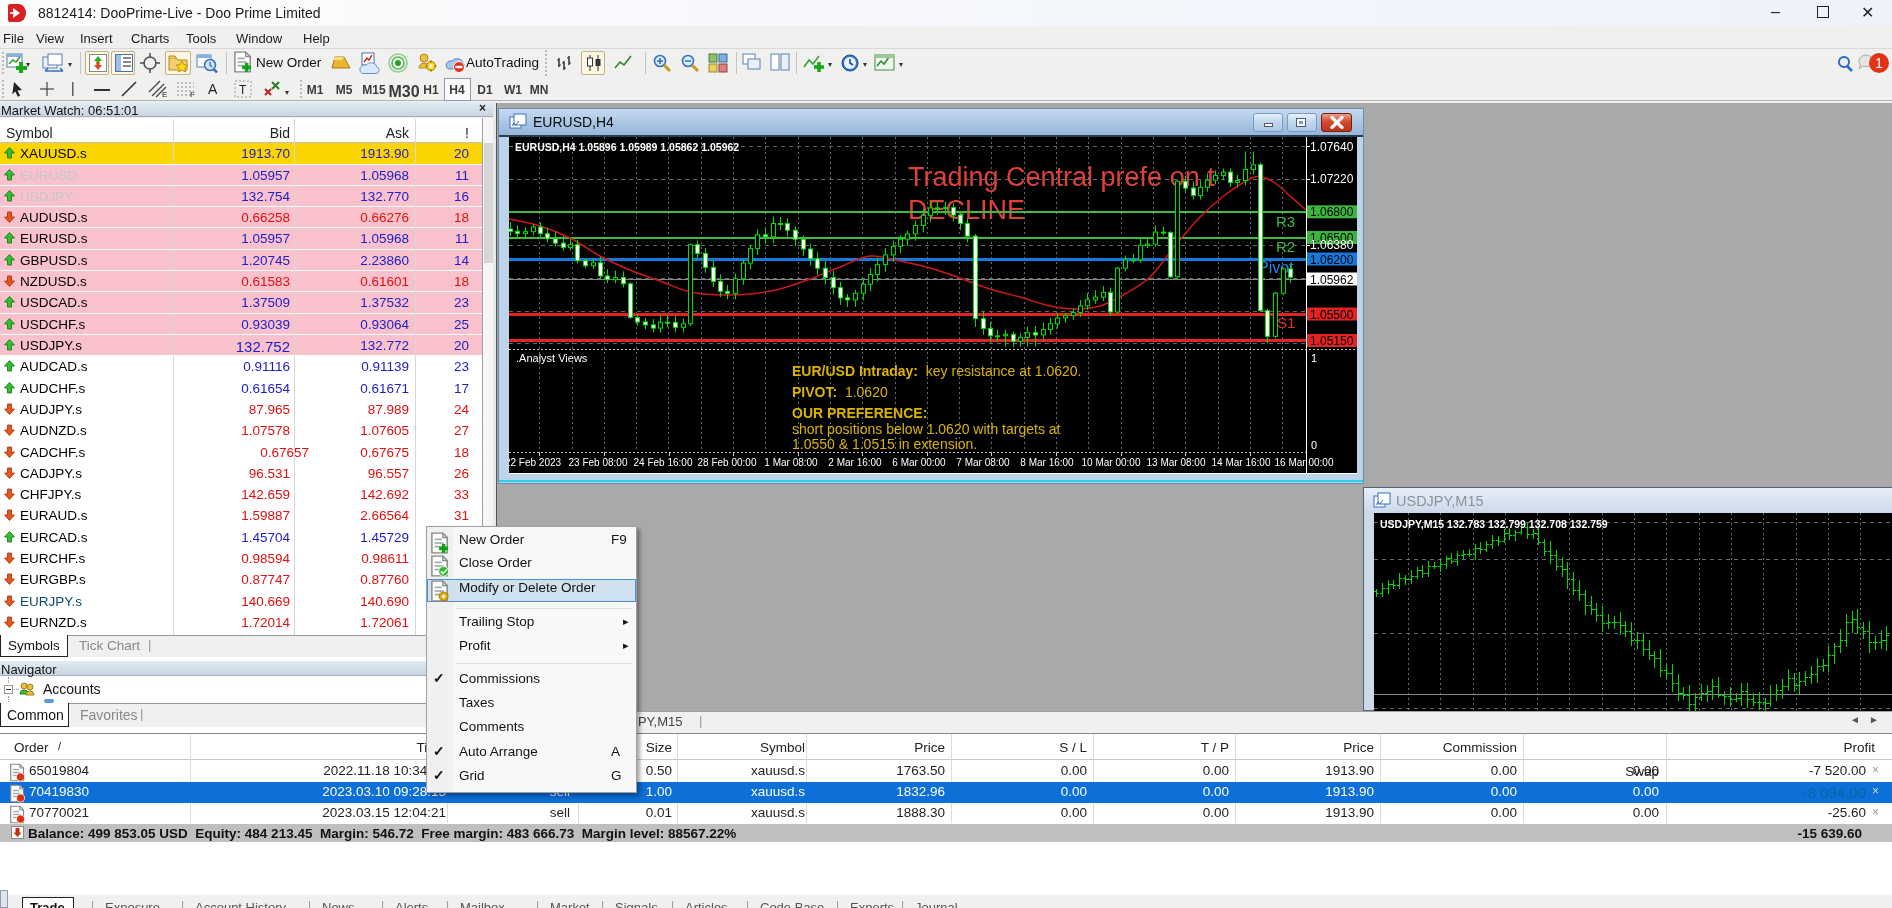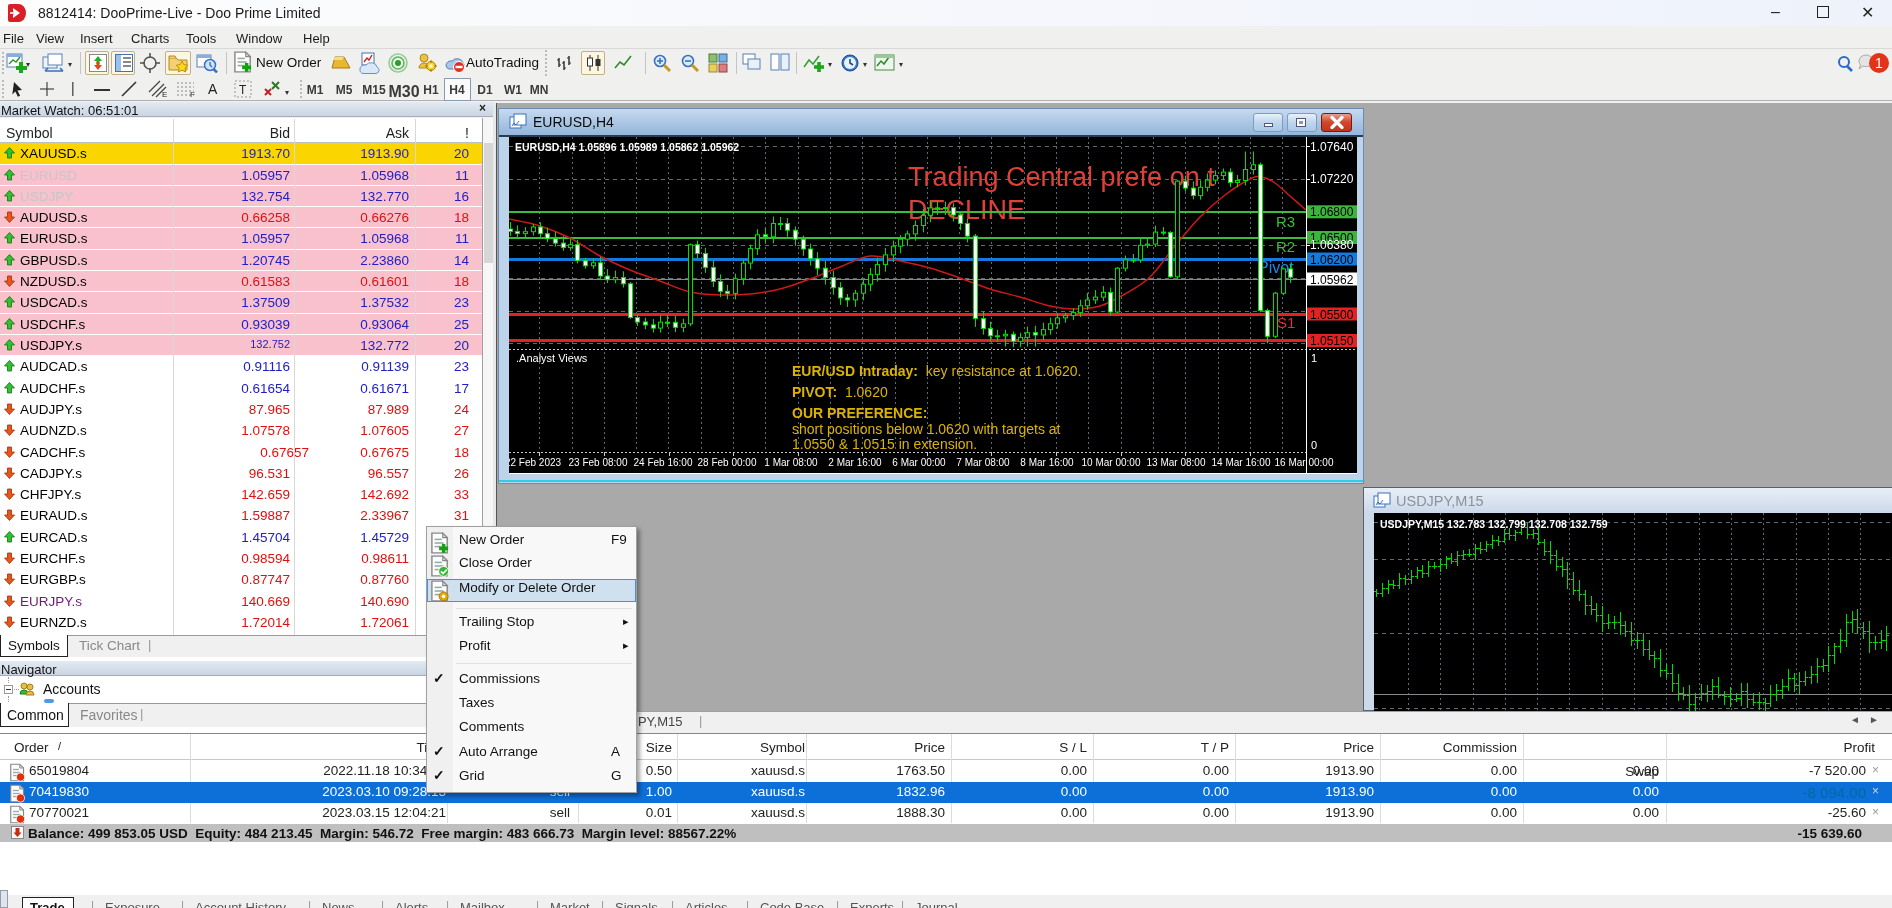--- a/index.html
+++ b/index.html
@@ -341,21 +341,21 @@
   </svg>
 <div class="t" style="left:20px;top:317.0px;font-size:13.5px;color:#000;">USDCHF.s</div>
 <div class="t" style="left:290px;top:317.0px;font-size:13.5px;color:#2020c8;transform:translateX(-100%);">0.93039</div>
 <div class="t" style="left:409px;top:317.0px;font-size:13.5px;color:#2020c8;transform:translateX(-100%);">0.93064</div>
 <div class="t" style="left:469px;top:317.0px;font-size:13.5px;color:#2020c8;transform:translateX(-100%);">25</div>
 <div class="abs" style="left:0;top:335px;width:482px;height:20px;background:#F9C1CB;"></div>
 <svg class="abs" style="left:4px;top:339px" width="11" height="12" xmlns="http://www.w3.org/2000/svg">
     <path d="M5.5 0.5 L10.5 6 H7.5 V11 H3.5 V6 H0.5 z" fill="#2ec22e" stroke="#156e15" stroke-width="0.8"></path>
   </svg>
 <div class="t" style="left:20px;top:338.0px;font-size:13.5px;color:#000;">USDJPY.s</div>
-<div class="t" style="left:290px;top:338.0px;font-size:11px;color:#2020c8;transform:translateX(-100%);">132.752</div>
+<div class="t" style="left:290px;top:338.0px;font-size:15px;color:#2020c8;transform:translateX(-100%);">132.752</div>
 <div class="t" style="left:409px;top:338.0px;font-size:13.5px;color:#2020c8;transform:translateX(-100%);">132.772</div>
 <div class="t" style="left:469px;top:338.0px;font-size:13.5px;color:#2020c8;transform:translateX(-100%);">20</div>
 <svg class="abs" style="left:4px;top:360px" width="11" height="12" xmlns="http://www.w3.org/2000/svg">
     <path d="M5.5 0.5 L10.5 6 H7.5 V11 H3.5 V6 H0.5 z" fill="#2ec22e" stroke="#156e15" stroke-width="0.8"></path>
   </svg>
 <div class="t" style="left:20px;top:359.0px;font-size:13.5px;color:#000;">AUDCAD.s</div>
 <div class="t" style="left:290px;top:359.0px;font-size:13.5px;color:#2020c8;transform:translateX(-100%);">0.91116</div>
 <div class="t" style="left:409px;top:359.0px;font-size:13.5px;color:#2020c8;transform:translateX(-100%);">0.91139</div>
 <div class="t" style="left:469px;top:359.0px;font-size:13.5px;color:#2020c8;transform:translateX(-100%);">23</div>
 <svg class="abs" style="left:4px;top:382px" width="11" height="12" xmlns="http://www.w3.org/2000/svg">
@@ -398,21 +398,21 @@
   </svg>
 <div class="t" style="left:20px;top:487.0px;font-size:13.5px;color:#000;">CHFJPY.s</div>
 <div class="t" style="left:290px;top:487.0px;font-size:13.5px;color:#e01010;transform:translateX(-100%);">142.659</div>
 <div class="t" style="left:409px;top:487.0px;font-size:13.5px;color:#e01010;transform:translateX(-100%);">142.692</div>
 <div class="t" style="left:469px;top:487.0px;font-size:13.5px;color:#e01010;transform:translateX(-100%);">33</div>
 <svg class="abs" style="left:4px;top:509px" width="11" height="12" xmlns="http://www.w3.org/2000/svg">
     <path d="M5.5 11.5 L0.5 6 H3.5 V1 H7.5 V6 H10.5 z" fill="#e8541c" stroke="#9c3408" stroke-width="0.8"></path>
   </svg>
 <div class="t" style="left:20px;top:508.0px;font-size:13.5px;color:#000;">EURAUD.s</div>
 <div class="t" style="left:290px;top:508.0px;font-size:13.5px;color:#e01010;transform:translateX(-100%);">1.59887</div>
-<div class="t" style="left:409px;top:508.0px;font-size:13.5px;color:#e01010;transform:translateX(-100%);">2.33967</div>
+<div class="t" style="left:409px;top:508.0px;font-size:13.5px;color:#e01010;transform:translateX(-100%);">2.66564</div>
 <div class="t" style="left:469px;top:508.0px;font-size:13.5px;color:#e01010;transform:translateX(-100%);">31</div>
 <svg class="abs" style="left:4px;top:531px" width="11" height="12" xmlns="http://www.w3.org/2000/svg">
     <path d="M5.5 0.5 L10.5 6 H7.5 V11 H3.5 V6 H0.5 z" fill="#2ec22e" stroke="#156e15" stroke-width="0.8"></path>
   </svg>
 <div class="t" style="left:20px;top:530.0px;font-size:13.5px;color:#000;">EURCAD.s</div>
 <div class="t" style="left:290px;top:530.0px;font-size:13.5px;color:#2020c8;transform:translateX(-100%);">1.45704</div>
 <div class="t" style="left:409px;top:530.0px;font-size:13.5px;color:#2020c8;transform:translateX(-100%);">1.45729</div>
 <svg class="abs" style="left:4px;top:552px" width="11" height="12" xmlns="http://www.w3.org/2000/svg">
     <path d="M5.5 11.5 L0.5 6 H3.5 V1 H7.5 V6 H10.5 z" fill="#e8541c" stroke="#9c3408" stroke-width="0.8"></path>
   </svg>
@@ -421,21 +421,21 @@
 <div class="t" style="left:409px;top:551.0px;font-size:13.5px;color:#e01010;transform:translateX(-100%);">0.98611</div>
 <svg class="abs" style="left:4px;top:573px" width="11" height="12" xmlns="http://www.w3.org/2000/svg">
     <path d="M5.5 11.5 L0.5 6 H3.5 V1 H7.5 V6 H10.5 z" fill="#e8541c" stroke="#9c3408" stroke-width="0.8"></path>
   </svg>
 <div class="t" style="left:20px;top:572.0px;font-size:13.5px;color:#000;">EURGBP.s</div>
 <div class="t" style="left:290px;top:572.0px;font-size:13.5px;color:#e01010;transform:translateX(-100%);">0.87747</div>
 <div class="t" style="left:409px;top:572.0px;font-size:13.5px;color:#e01010;transform:translateX(-100%);">0.87760</div>
 <svg class="abs" style="left:4px;top:595px" width="11" height="12" xmlns="http://www.w3.org/2000/svg">
     <path d="M5.5 11.5 L0.5 6 H3.5 V1 H7.5 V6 H10.5 z" fill="#e8541c" stroke="#9c3408" stroke-width="0.8"></path>
   </svg>
-<div class="t" style="left:20px;top:594.0px;font-size:13.5px;color:#701a75;">EURJPY.s</div>
+<div class="t" style="left:20px;top:594.0px;font-size:13.5px;color:#0c4a6e;">EURJPY.s</div>
 <div class="t" style="left:290px;top:594.0px;font-size:13.5px;color:#e01010;transform:translateX(-100%);">140.669</div>
 <div class="t" style="left:409px;top:594.0px;font-size:13.5px;color:#e01010;transform:translateX(-100%);">140.690</div>
 <svg class="abs" style="left:4px;top:616px" width="11" height="12" xmlns="http://www.w3.org/2000/svg">
     <path d="M5.5 11.5 L0.5 6 H3.5 V1 H7.5 V6 H10.5 z" fill="#e8541c" stroke="#9c3408" stroke-width="0.8"></path>
   </svg>
 <div class="t" style="left:20px;top:615.0px;font-size:13.5px;color:#000;">EURNZD.s</div>
 <div class="t" style="left:290px;top:615.0px;font-size:13.5px;color:#e01010;transform:translateX(-100%);">1.72014</div>
 <div class="t" style="left:409px;top:615.0px;font-size:13.5px;color:#e01010;transform:translateX(-100%);">1.72061</div>
 <svg class="abs" style="left:4px;top:637px" width="11" height="12" xmlns="http://www.w3.org/2000/svg">
     <path d="M5.5 11.5 L0.5 6 H3.5 V1 H7.5 V6 H10.5 z" fill="#e8541c" stroke="#9c3408" stroke-width="0.8"></path>

